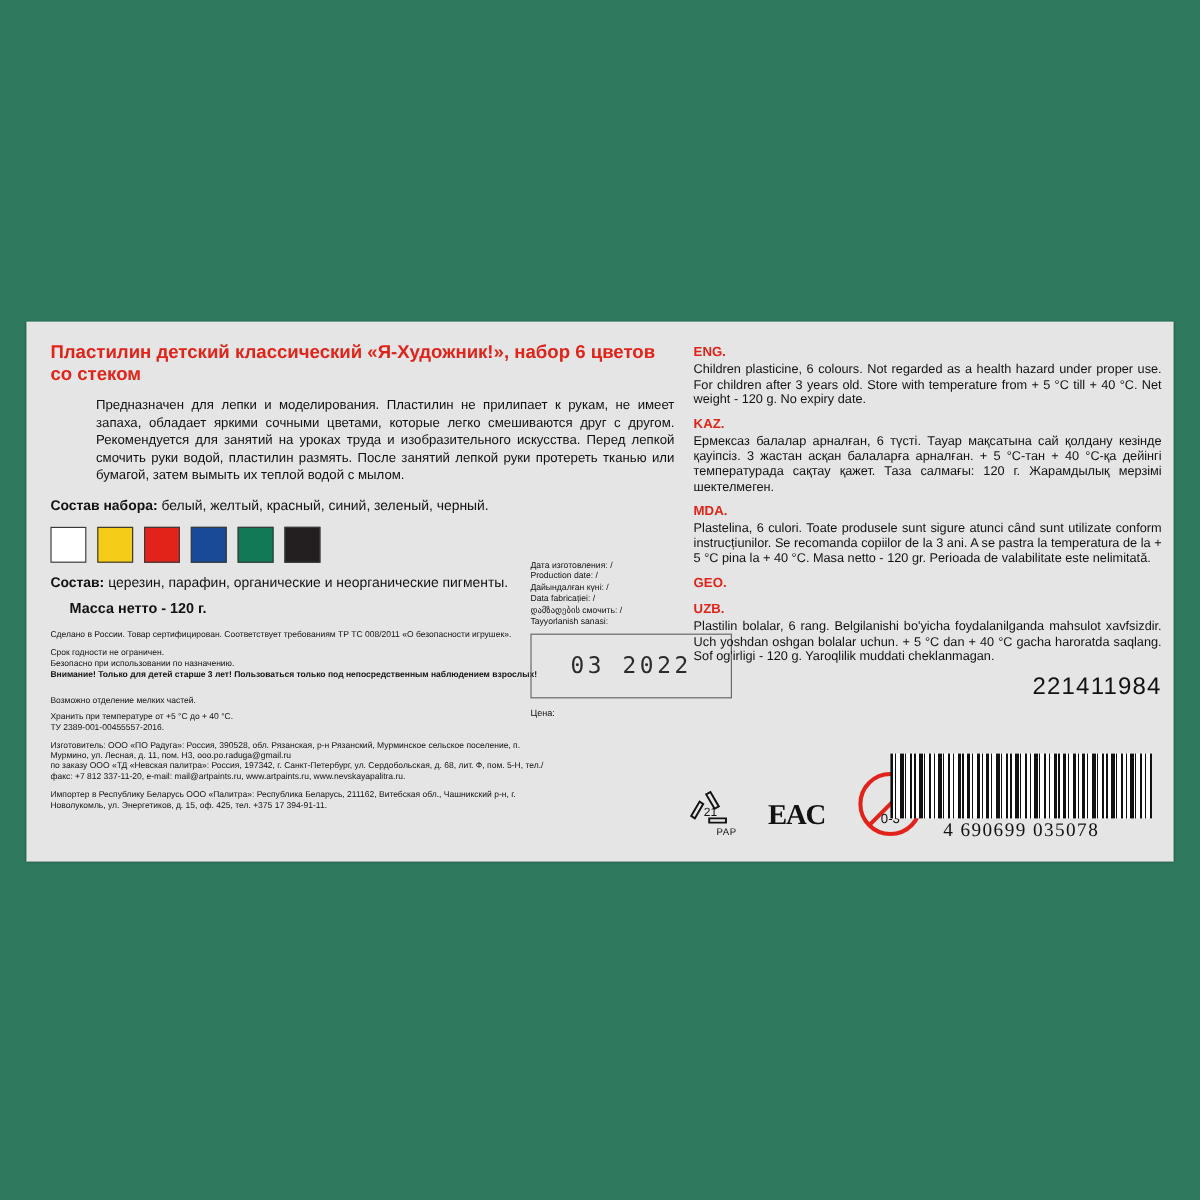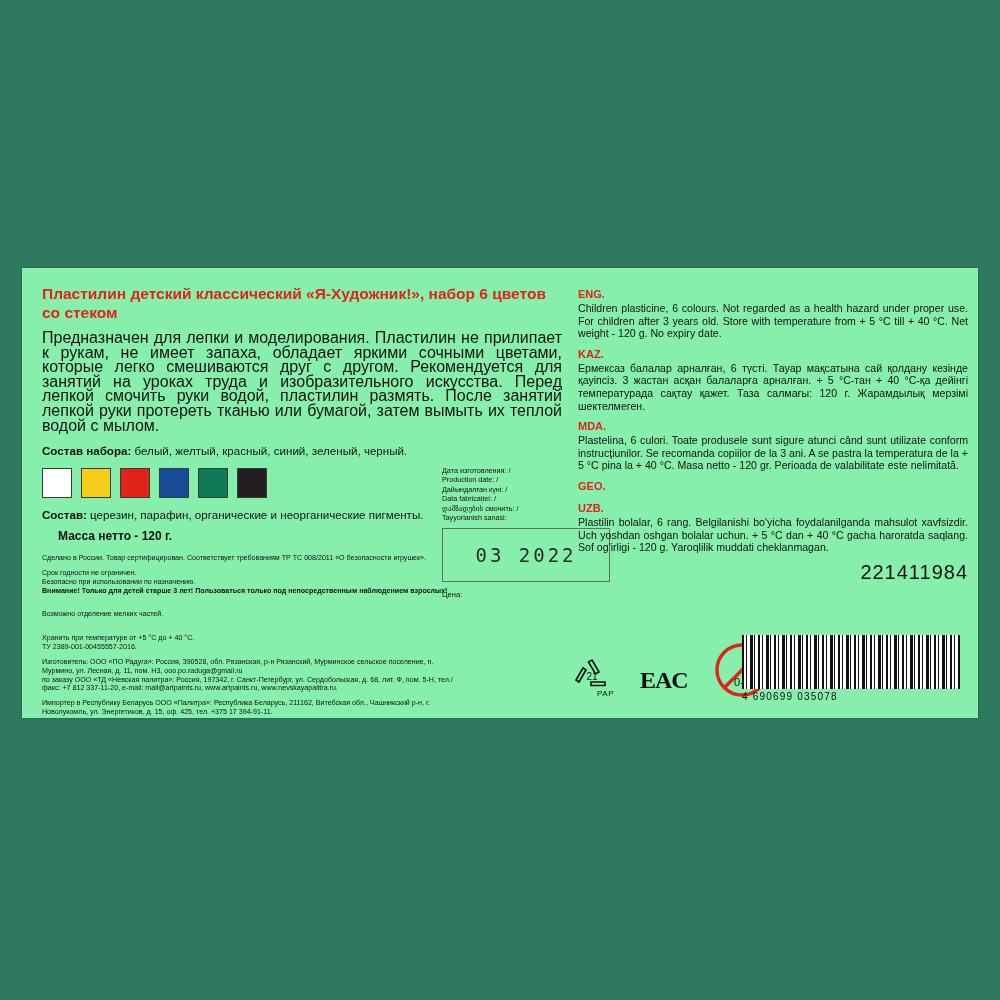--- a/index.html
+++ b/index.html
@@ -6,41 +6,42 @@
   body{
     width:1000px;height:1000px;
     background:#2f7a5e;
     font-family:"Liberation Sans", sans-serif;
     overflow:hidden;
   }
   #label{
     position:absolute;
     left:22px; top:268px;
     width:956px; height:450px;
-    background:#86efac;
+    background:#e5e5e5;
     box-shadow:0 0 2px rgba(0,0,0,.35);
   }
   .inner{position:relative;width:100%;height:100%;}
 
   
   .left{
     position:absolute;left:20px;top:16px;width:520px;
   }
   .title{
     color:#e2231a;
     font-weight:bold;
     font-size:15.5px;
     line-height:19px;
     margin-bottom:9px;
   }
   .body-text{
-    font-size:16px;
+    font-size:11px;
     line-height:14.6px;
     color:#111;
     text-align:justify;
+    margin-left:38px;
   }
   .compo{
     font-size:11.6px;
     line-height:14.6px;
     color:#111;
     margin-top:11px;
   }
   .compo b{font-weight:bold;}
 
   .swatches{
@@ -169,24 +170,25 @@
     height:54px;width:100%;
     background:
       repeating-linear-gradient(90deg,
         #111 0px,#111 2px, #fff 2px,#fff 4px,
         #111 4px,#111 5px, #fff 5px,#fff 8px,
         #111 8px,#111 11px,#fff 11px,#fff 12px,
         #111 12px,#111 13px,#fff 13px,#fff 16px);
   }
   .barnum{
     margin-top:2px;
-    font-size:10px;
+    font-size:16px;
     letter-spacing:1.2px;
     color:#111;
-    font-family:Liberation Sans, sans-serif;
+    text-align:center;
+    font-family:Liberation Serif, serif;
   }
 </style>
 </head>
 <body>
 
 <div id="label">
  <div class="inner">
 
   <div class="left">
     <div class="title">Пластилин детский классический «Я-Художник!», набор 6 цветов со стеком</div>
@@ -211,21 +213,21 @@
       <span>церезин, парафин, органические и неорганические пигменты.</span>
     </div>
 
     <div class="netto">Масса нетто - 120 г.</div>
 
     <div class="fineprint">
       <p>Сделано в России. Товар сертифицирован. Соответствует требованиям ТР ТС 008/2011 «О безопасности игрушек».</p>
       <p style="margin-bottom:0">Срок годности не ограничен.</p>
       <p style="margin-bottom:0">Безопасно при использовании по назначению.</p>
       <p class="warn" style="margin-bottom:14px">Внимание! Только для детей старше 3 лет! Пользоваться только под непосредственным наблюдением взрослых!</p>
-      <p style="margin-bottom:16px">Возможно отделение мелких частей.</p>
+      <p style="margin-bottom:4px">Возможно отделение мелких частей.</p>
       <p style="margin-bottom:0">Хранить при температуре от +5 °С до + 40 °С.</p>
       <p>ТУ 2389-001-00455557-2016.</p>
       <p style="margin-bottom:0">Изготовитель: ООО «ПО Радуга»: Россия, 390528, обл. Рязанская, р-н Рязанский, Мурминское сельское поселение, п. Мурмино, ул. Лесная, д. 11, пом. Н3, ooo.po.raduga@gmail.ru</p>
       <p>по заказу ООО «ТД «Невская палитра»: Россия, 197342, г. Санкт-Петербург, ул. Сердобольская, д. 68, лит. Ф, пом. 5-Н, тел./факс: +7 812 337-11-20, e-mail: mail@artpaints.ru, www.artpaints.ru, www.nevskayapalitra.ru.</p>
       <p>Импортер в Республику Беларусь ООО «Палитра»: Республика Беларусь, 211162, Витебская обл., Чашникский р-н, г. Новолукомль, ул. Энергетиков, д. 15, оф. 425, тел. +375 17 394-91-11.</p>
     </div>
   </div>
 
   <div class="mid">
     <div class="dates">

